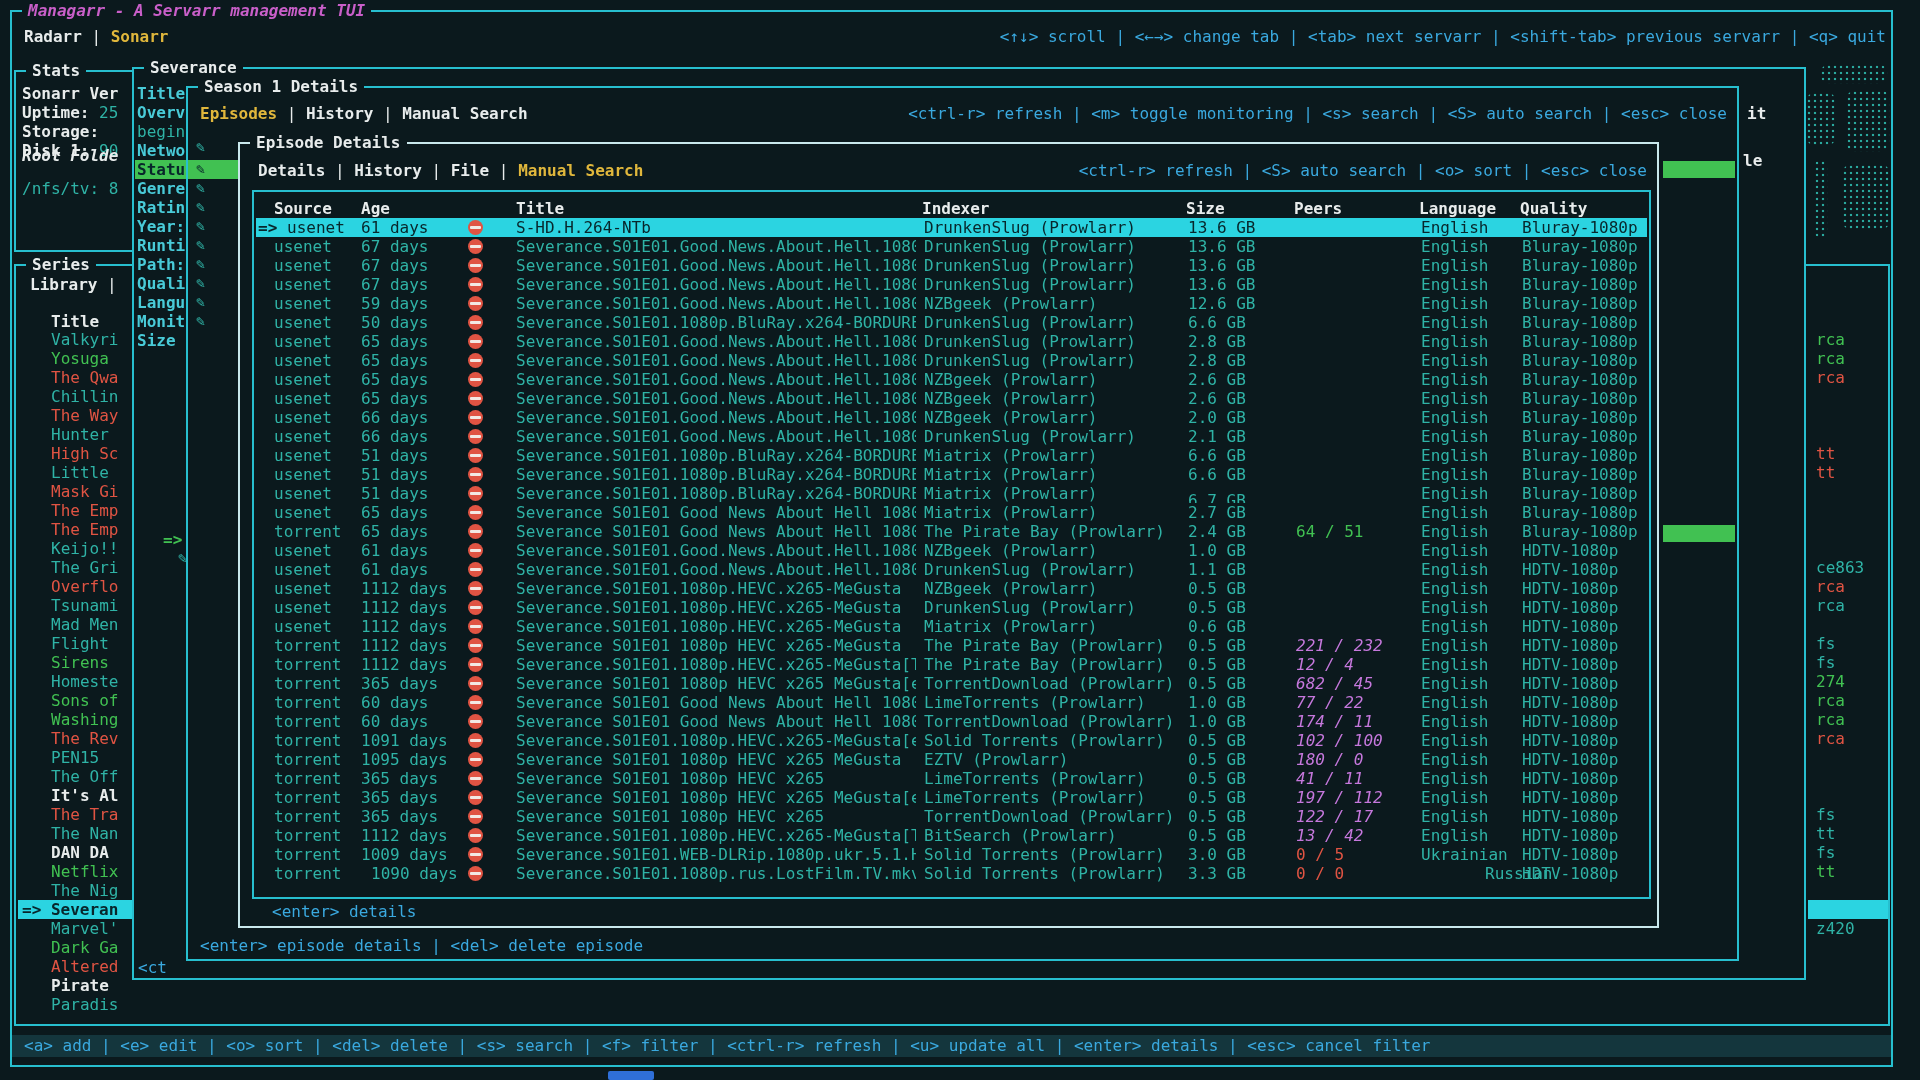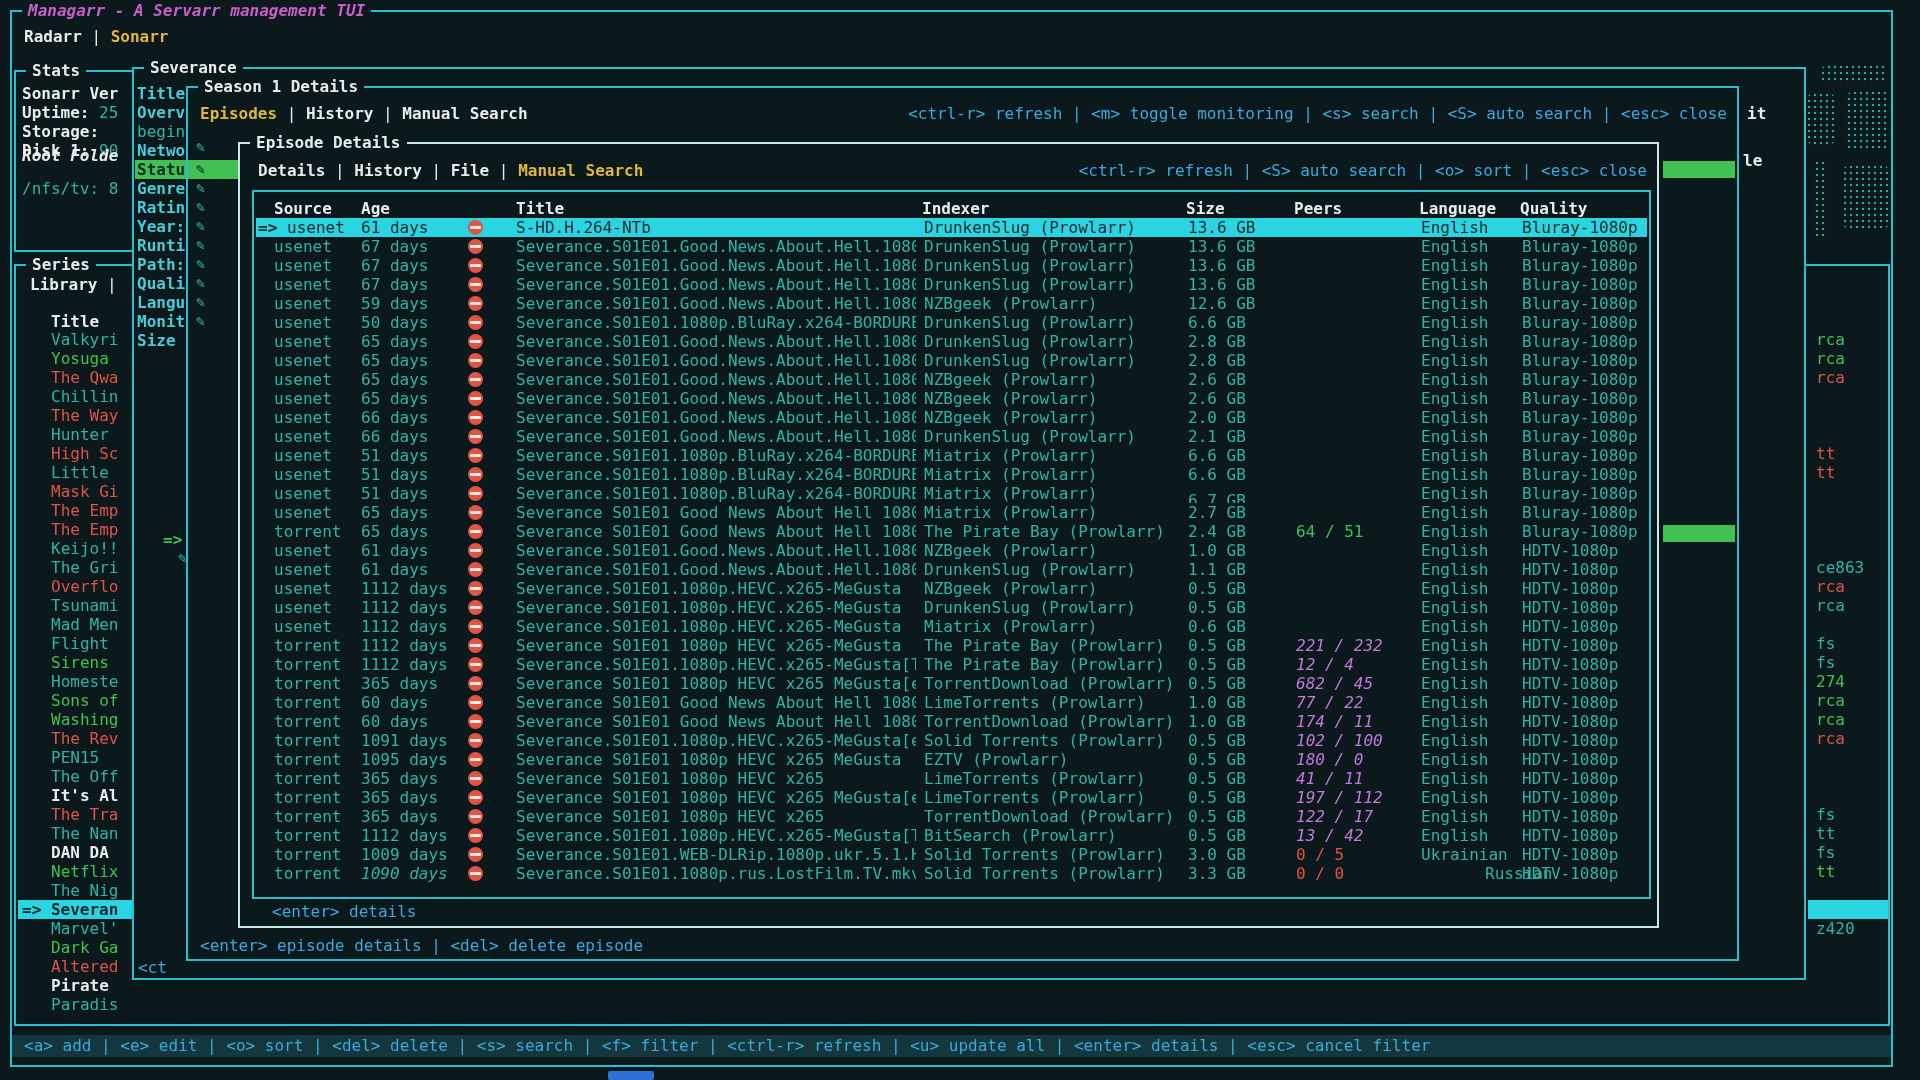--- a/index.html
+++ b/index.html
@@ -42,20 +42,21 @@
 <body>
 
 <div class="screen">
 
   <div class="outer"></div>
 
   <span class="app-title">Managarr - A Servarr management TUI</span>
 
   <span class="abs" style="left:24px;top:27px;"><span class="white b">Radarr</span><span class="white"> | </span><span class="yellow b">Sonarr</span></span>
 
+  <span class="abs blue" style="right:34px;top:27px;">&lt;↑↓&gt; scroll | &lt;←→&gt; change tab | &lt;tab&gt; next servarr | &lt;shift-tab&gt; previous servarr | &lt;q&gt; quit</span>
 
   <div class="abs" style="left:1806px;top:64px;width:88px;height:196px;">
     <div class="dots" style="left:14px;top:0;width:68px;height:20px;"></div>
     <div class="dots" style="left:0;top:28px;width:30px;height:54px;"></div>
     <div class="dots" style="left:40px;top:26px;width:44px;height:62px;"></div>
     <div class="dots" style="left:8px;top:96px;width:14px;height:78px;"></div>
     <div class="dots" style="left:36px;top:100px;width:48px;height:66px;"></div>
   </div>
 
   <div class="pane" style="left:14px;top:70px;width:360px;height:182px;">
@@ -547,21 +548,21 @@
           <div class="ban" style="position: absolute; left: 212px; top: 2px; width: 15px; height: 15px;"></div>
           <span class="abs teal" style="left: 260px; top: 0px; width: 400px; overflow: hidden;">Severance.S01E01.WEB-DLRip.1080p.ukr.5.1.HDR</span>
           <span class="abs teal" style="left: 668px; top: 0px;">Solid Torrents (Prowlarr)</span>
           <span class="abs teal" style="left: 932px; top: 0px;">3.0 GB</span>
           <span class="abs red" style="left: 1040px; top: 0px;">0 / 5</span>
           <span class="abs teal" style="left: 1165px; top: 0px;">Ukrainian</span>
           <span class="abs teal" style="left: 1266px; top: 0px;">HDTV-1080p</span>
         </div>
         <div class="rowc" style="position: absolute; left: 2px; top: 672px; width: 1391px; height: 19px;">
           <span class="abs teal" style="left: 18px; top: 0px;">torrent</span>
-          <span class="abs teal" style="left: 105px; top: 0px; font-style: italic;">1090 days</span>
+          <span class="abs teal" style="left: 115px; top: 0px;">1090 days</span>
           <div class="ban" style="position: absolute; left: 212px; top: 2px; width: 15px; height: 15px;"></div>
           <span class="abs teal" style="left: 260px; top: 0px; width: 400px; overflow: hidden;">Severance.S01E01.1080p.rus.LostFilm.TV.mkv</span>
           <span class="abs teal" style="left: 668px; top: 0px;">Solid Torrents (Prowlarr)</span>
           <span class="abs teal" style="left: 932px; top: 0px;">3.3 GB</span>
           <span class="abs red" style="left: 1040px; top: 0px;">0 / 0</span>
           <span class="abs teal" style="left: 1229px; top: 0px;">Russian</span>
           <span class="abs teal" style="left: 1266px; top: 0px;">HDTV-1080p</span>
         </div>
       </div>
     <span class="abs blue" style="left:32px;top:758px;">&lt;enter&gt; details</span>

